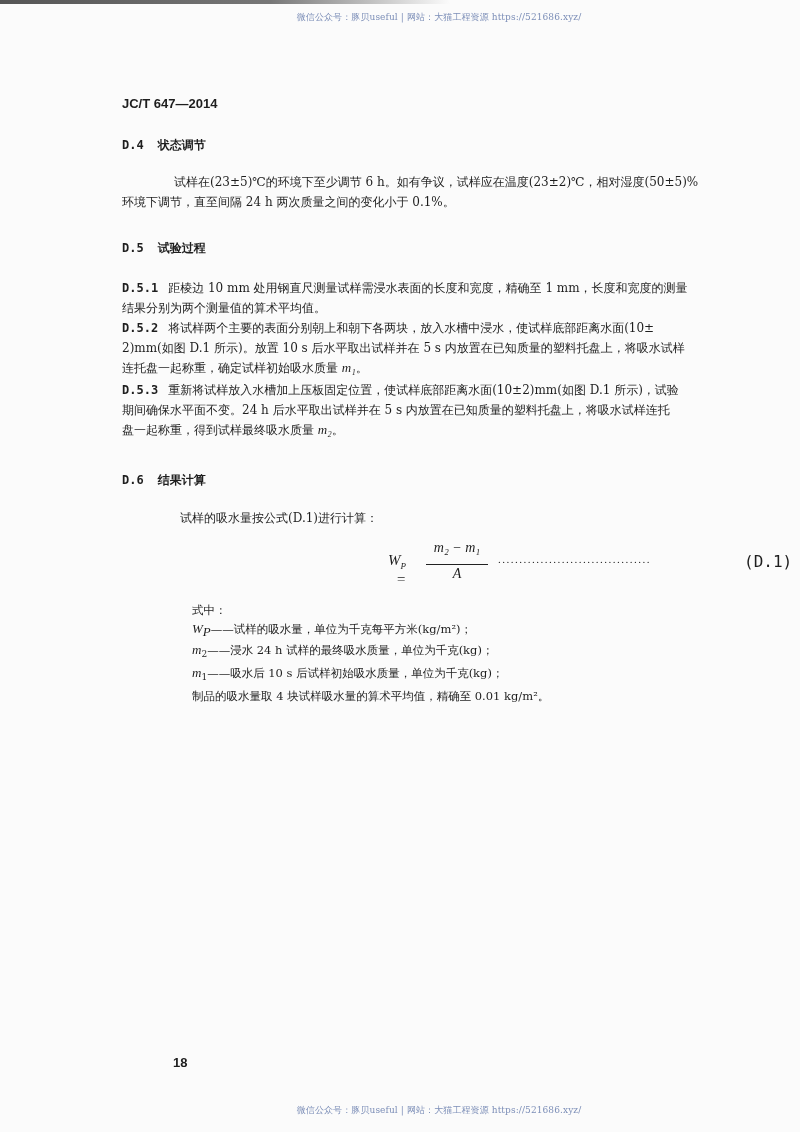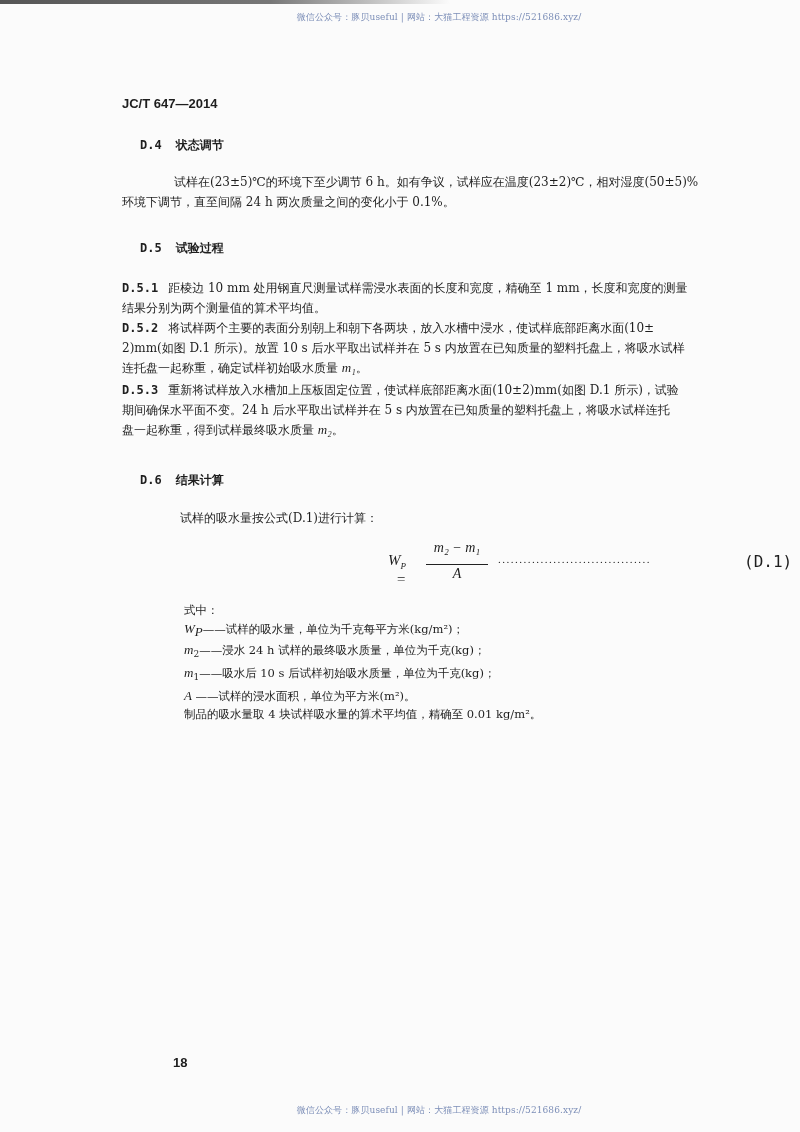--- a/index.html
+++ b/index.html
@@ -21,41 +21,40 @@
   }
   .wm-top { top: 11px; }
   .wm-bottom { top: 1104px; }
   .std-code {
     position: absolute; left: 122px; top: 96px;
     font-family: "Liberation Sans", sans-serif; font-weight: bold; font-size: 13px;
   }
   .h {
     position: absolute; font-size: 12px; font-weight: bold;
     font-family: "DejaVu Sans", sans-serif;
-    margin-left: 18px;
   }
   .h .num { font-family: "DejaVu Sans Mono", monospace; font-weight: bold; margin-right: 14px; }
   .p {
     position: absolute; left: 122px; width: 700px; font-size: 12px; line-height: 20px;
     white-space: nowrap; overflow: visible;
   }
   .p .num { font-family: "DejaVu Sans Mono", monospace; font-weight: bold; margin-right: 10px; }
   .indent { text-indent: 52px; }
   .formula {
     position: absolute; left: 388px; top: 540px; height: 40px;
     font-family: "Liberation Serif", serif; font-size: 15px;
   }
   .formula .lhs { position: absolute; left: 0; top: 12px; font-style: italic; text-align: right; }
   .formula .frac { position: absolute; left: 38px; top: 0; text-align: center; width: 62px; }
   .formula .numer { font-style: italic; font-size: 14px; border-bottom: 1px solid #222; padding-bottom: 8px; }
   .formula .denom { font-style: italic; font-size: 14px; padding-top: 1px; }
   .formula .dots { position: absolute; left: 110px; top: 13px; font-size: 11px; letter-spacing: 1.5px; white-space: nowrap; }
   .formula .eqno { position: absolute; left: 356px; top: 12px; font-size: 16px; white-space: nowrap; font-family: "DejaVu Sans Mono", monospace; }
   .where {
-    position: absolute; left: 184px; top: 601px; font-size: 11.5px; line-height: 18.5px;
+    position: absolute; left: 192px; top: 601px; font-size: 11.5px; line-height: 18.5px;
   }
   .where .sym { font-family: "Liberation Serif", serif; font-style: italic; font-size: 13px; }
   .where sub { font-size: 9px; }
   .page-no {
     position: absolute; left: 173px; top: 1055px;
     font-family: "Liberation Sans", sans-serif; font-weight: bold; font-size: 13px;
   }
   em.var { font-family: "Liberation Serif", serif; font-style: italic; font-size: 13px; }
 </style>
 </head>
@@ -111,19 +110,18 @@
   </div>
   <span class="dots">....................................</span>
   <span class="eqno">(D.1)</span>
 </div>
 
 <div class="where">
   <div>式中：</div>
   <div><span class="sym">W</span><sub class="sym">P</sub><span>——试样的吸水量，单位为千克每平方米(kg/m²)；</span></div>
   <div><span class="sym">m</span><sub>2</sub><span>——浸水 24 h 试样的最终吸水质量，单位为千克(kg)；</span></div>
   <div><span class="sym">m</span><sub>1</sub><span>——吸水后 10 s 后试样初始吸水质量，单位为千克(kg)；</span></div>
-  <div><span class="sym">A</span><span> ——试样的浸水面积，单位为平方米(m²)。</span></div>
   <div>制品的吸水量取 4 块试样吸水量的算术平均值，精确至 0.01 kg/m²。</div>
 </div>
 
 <div class="page-no">18</div>
 
 <div class="watermark wm-bottom">微信公众号：豚贝useful | 网站：大猫工程资源 https://521686.xyz/</div>
 
 </body></html>

